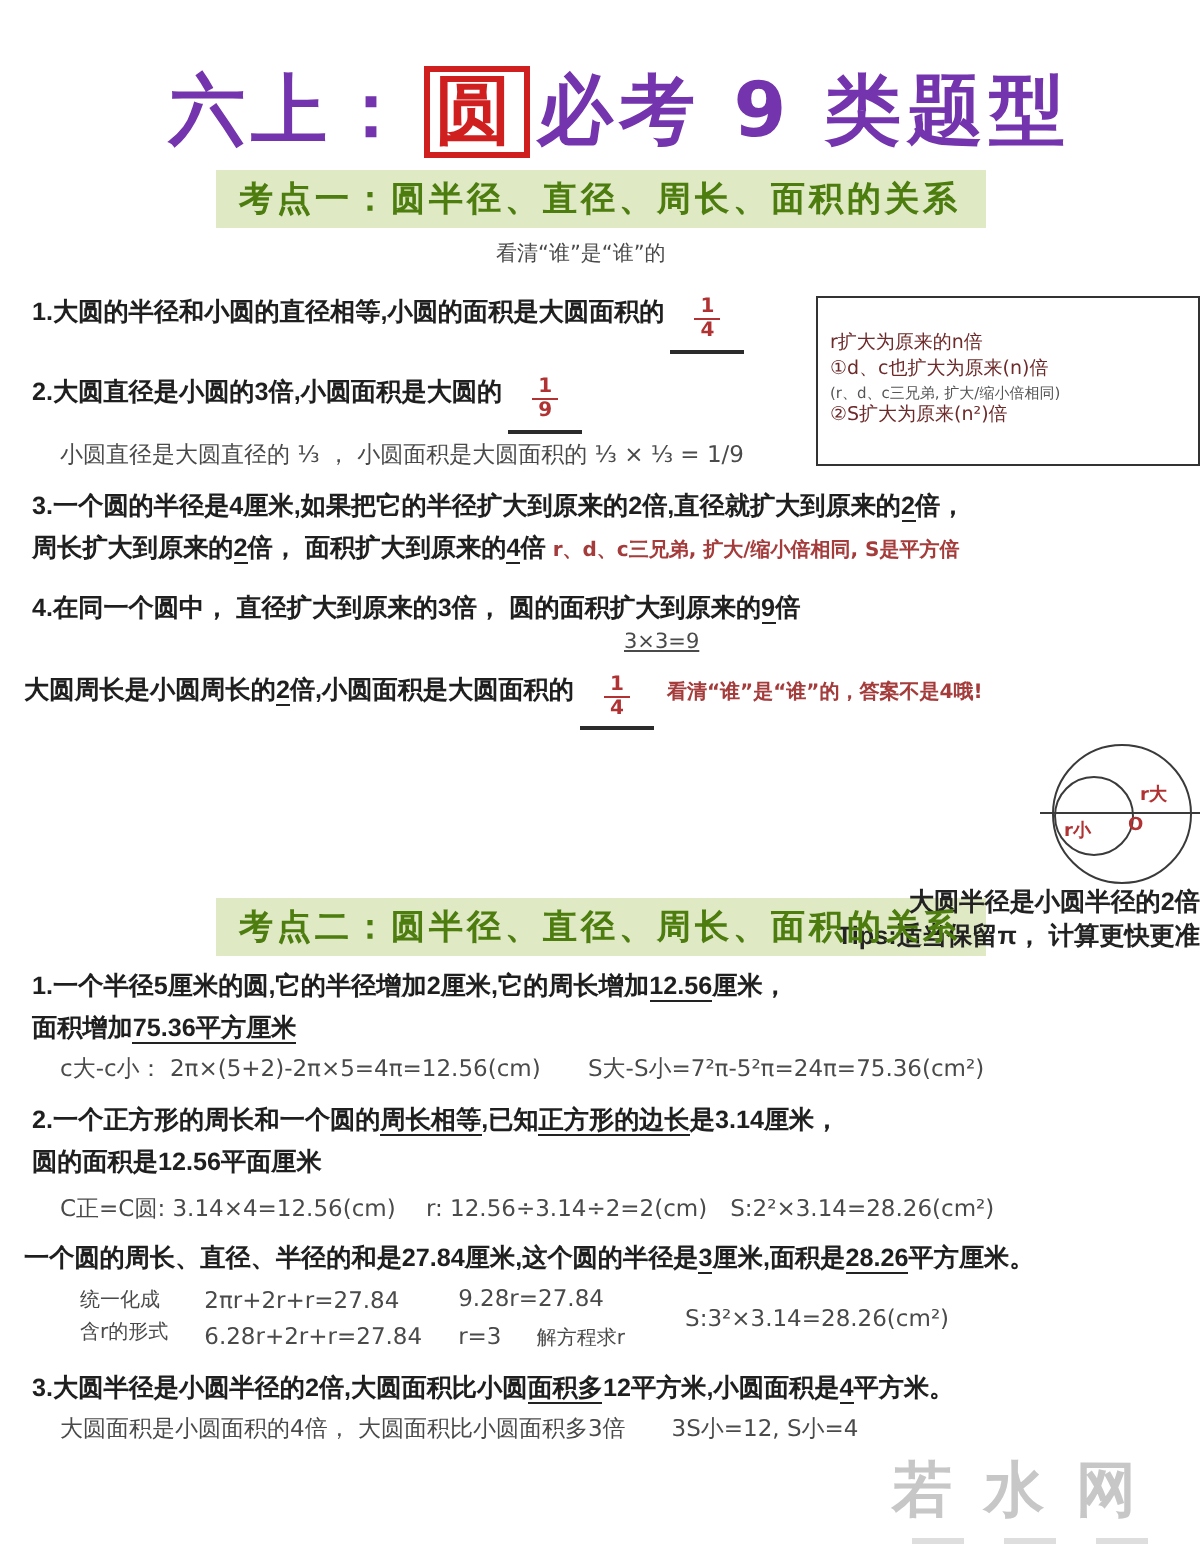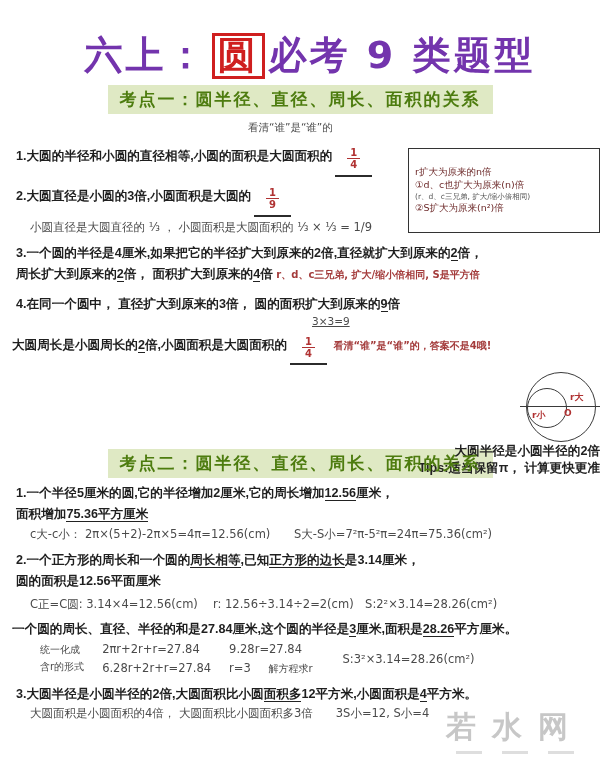--- a/index.html
+++ b/index.html
@@ -44,21 +44,21 @@
   .circ-lbl{position:absolute;font-size:9px;color:#b03232;font-family:"DejaVu Sans",sans-serif;font-weight:700;}
   .lbl-rbig{left:50px;top:20px;}
   .lbl-rsmall{left:12px;top:38px;}
   .lbl-o{left:44px;top:37px;}
   .diagram-caption{font-size:12.6px;font-weight:600;margin-left:12px;}
   .diagram-tips{font-size:12.6px;font-weight:600;margin-left:60px;}
   
   .work-grid{display:flex;margin:2px 0 2px 40px;gap:18px;align-items:center;}
   .wg-col div{margin-bottom:2px;}
   
-  .watermark{position:absolute;right:16px;bottom:22px;text-align:center;color:#c7c7c7;}
+  .watermark{position:absolute;right:16px;bottom:4px;text-align:center;color:#c7c7c7;}
   .wm-text{font-size:30px;letter-spacing:16px;font-weight:700;font-family:"DejaVu Sans",sans-serif;}
   .wm-sub{display:flex;gap:20px;justify-content:center;margin-top:3px;}
   .wm-sub span{display:block;width:26px;height:3px;background:#dedede;}
 </style>
 </head>
 <body>
 
 <div class="page">
 
   <div class="title">

